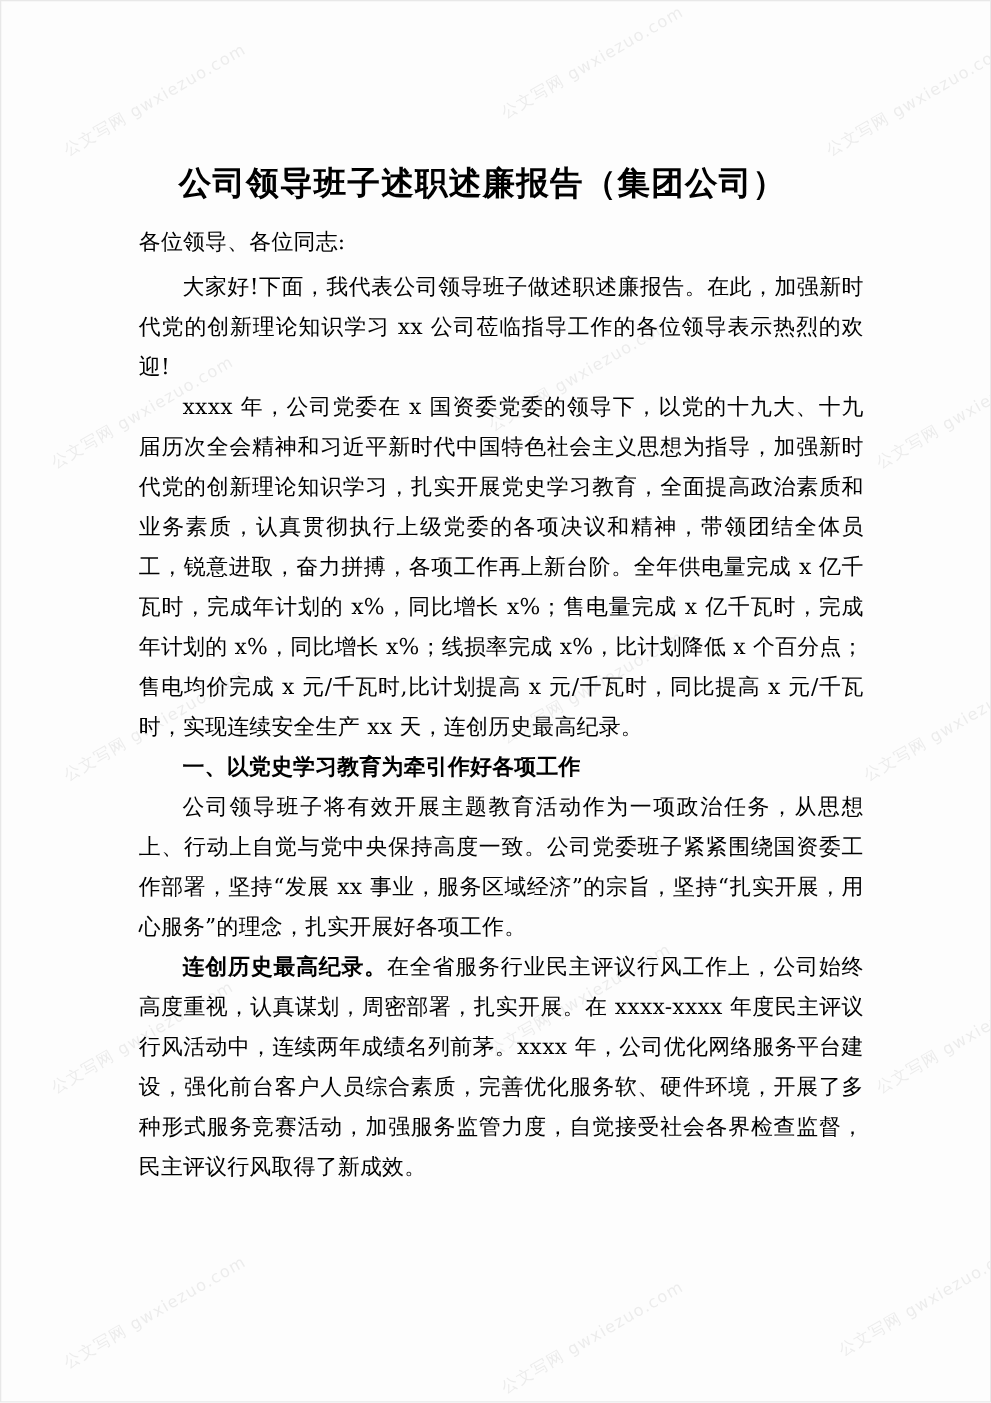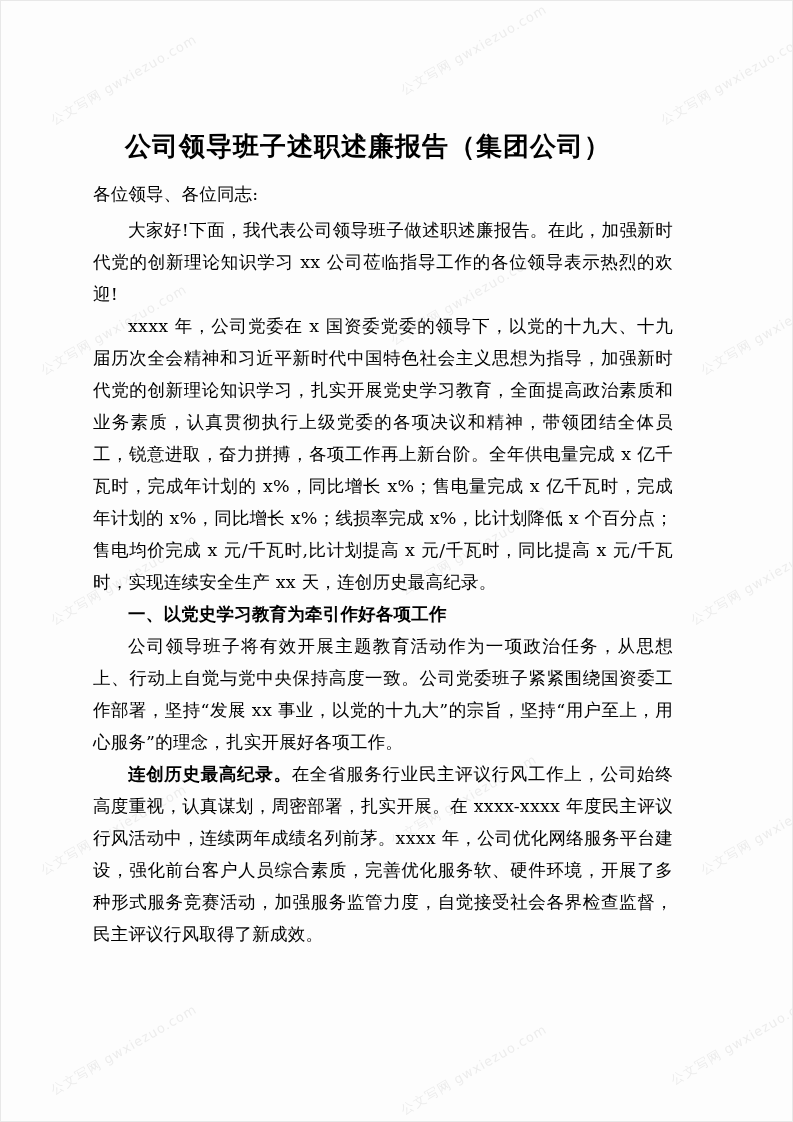--- a/index.html
+++ b/index.html
@@ -22,21 +22,21 @@
     width: 793px;
     height: 1122px;
     background: #fdfdfd;
     box-sizing: border-box;
     border: 1px solid #e8e8e8;
     overflow: hidden;
   }
 
   .content {
     position: absolute;
-    left: 92px;
+    left: 110px;
     top: 128px;
     width: 580px;
   }
 
   .doc-title {
     font-family: "DejaVu Serif", "Liberation Serif", serif;
     font-size: 26px;
     font-weight: bold;
     letter-spacing: 1px;
     color: #000;
@@ -115,18 +115,18 @@
     <h1 class="doc-title">公司领导班子述职述廉报告（集团公司）</h1>
 
     <p class="para salutation">各位领导、各位同志:</p>
 
     <p class="para indent">大家好!下面，我代表公司领导班子做述职述廉报告。在此，加强新时代党的创新理论知识学习 xx 公司莅临指导工作的各位领导表示热烈的欢迎!</p>
 
     <p class="para indent">xxxx 年，公司党委在 x 国资委党委的领导下，以党的十九大、十九届历次全会精神和习近平新时代中国特色社会主义思想为指导，加强新时代党的创新理论知识学习，扎实开展党史学习教育，全面提高政治素质和业务素质，认真贯彻执行上级党委的各项决议和精神，带领团结全体员工，锐意进取，奋力拼搏，各项工作再上新台阶。全年供电量完成 x 亿千瓦时，完成年计划的 x%，同比增长 x%；售电量完成 x 亿千瓦时，完成年计划的 x%，同比增长 x%；线损率完成 x%，比计划降低 x 个百分点；售电均价完成 x 元/千瓦时,比计划提高 x 元/千瓦时，同比提高 x 元/千瓦时，实现连续安全生产 xx 天，连创历史最高纪录。</p>
 
     <p class="para section-heading">一、以党史学习教育为牵引作好各项工作</p>
 
-    <p class="para indent">公司领导班子将有效开展主题教育活动作为一项政治任务，从思想上、行动上自觉与党中央保持高度一致。公司党委班子紧紧围绕国资委工作部署，坚持“发展 xx 事业，以党的十九大”的宗旨，坚持“用户至上，用心服务”的理念，扎实开展好各项工作。</p>
+    <p class="para indent">公司领导班子将有效开展主题教育活动作为一项政治任务，从思想上、行动上自觉与党中央保持高度一致。公司党委班子紧紧围绕国资委工作部署，坚持“发展 xx 事业，服务区域经济”的宗旨，坚持“扎实开展，用心服务”的理念，扎实开展好各项工作。</p>
 
     <p class="para indent"><span class="lead-bold">连创历史最高纪录。</span><span>在全省服务行业民主评议行风工作上，公司始终高度重视，认真谋划，周密部署，扎实开展。在 xxxx-xxxx 年度民主评议行风活动中，连续两年成绩名列前茅。xxxx 年，公司优化网络服务平台建设，强化前台客户人员综合素质，完善优化服务软、硬件环境，开展了多种形式服务竞赛活动，加强服务监管力度，自觉接受社会各界检查监督，民主评议行风取得了新成效。</span></p>
 
   </div>
 </div>
 
 </body></html>

